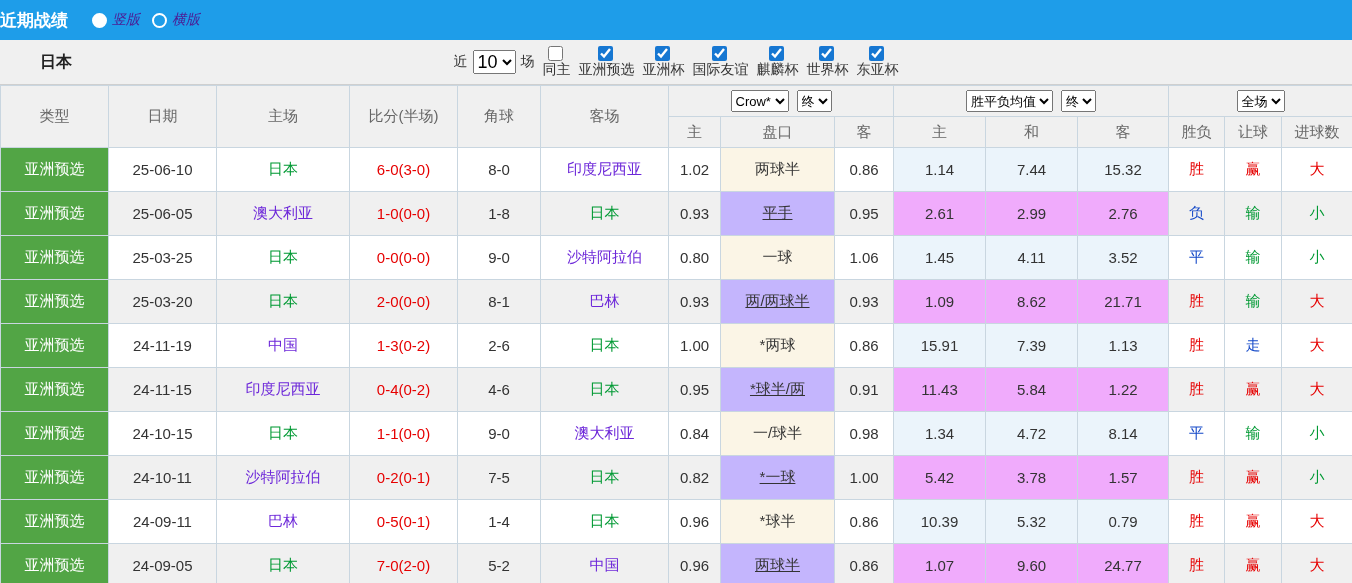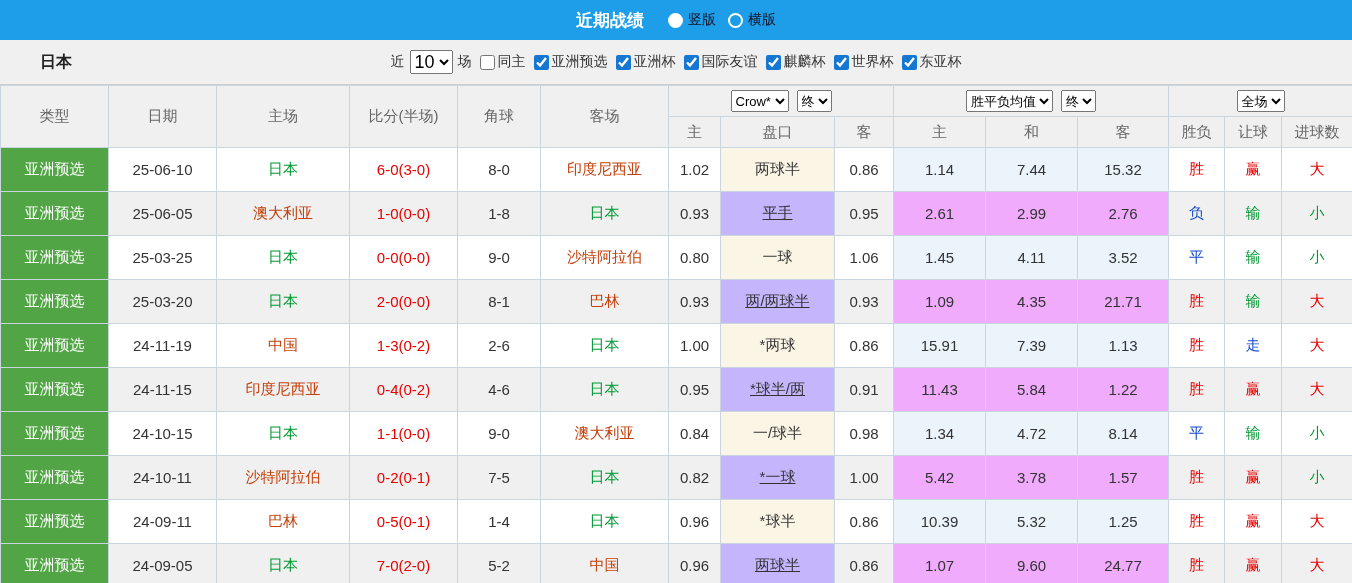--- a/index.html
+++ b/index.html
@@ -2,55 +2,55 @@
 <html style="--title-bar-bg: #1E9DE9; --filter-bar-bg: #F0F0F0; --header-bg: #F0F0F0; --type-cell-bg: #52A545; --border-color: #C9D6E0; --red: #E60000; --blue: #1449C8; --green: #009933;"><head>
 <meta charset="utf-8">
 <style>
   html, body { margin: 0; padding: 0; }
   body {
     width: 1352px; height: 583px; overflow: hidden; background: #fff;
     font-family: "Liberation Sans", "DejaVu Sans", sans-serif;
   }
   .title-bar {
     height: 40px; background: var(--title-bar-bg, #1E9DE9);
-    display: flex; align-items: center; justify-content: center; gap: 8px;
+    display: flex; align-items: center; justify-content: flex-start; gap: 8px;
   }
   .title { color: #fff; font-weight: bold; font-size: 17px; }
   .radio-group { display: inline-flex; align-items: center; margin-left: 4px; }
-  .radio-opt { display: inline-flex; align-items: center; margin-left: 12px; cursor: pointer; color: #0f172a; font-size: 14px; }
+  .radio-opt { display: inline-flex; align-items: center; margin-left: 12px; cursor: pointer; color: #4c1d95; font-size: 14px; font-style: italic; }
   .radio-circle { width: 11px; height: 11px; border: 2px solid #fff; border-radius: 50%; margin-right: 5px; background: transparent; }
   .radio-circle.sel { background: #fff; }
   .filter-bar {
     height: 44px; background: var(--filter-bar-bg, #F0F0F0); border-bottom: 1px solid #CFCFCF;
     display: flex; align-items: center; justify-content: center; position: relative;
     font-size: 14px; color: #333;
   }
   .team { position: absolute; left: 40px; font-size: 16px; font-weight: bold; color: #222; }
   .filter-controls { display: flex; align-items: center; }
   .filter-controls select { margin: 0 5px; font-size: 18px; }
-  .chk { display: inline-flex; align-items: center; margin-left: 8px; cursor: pointer; white-space: nowrap; }
+  .chk { display: inline-flex; align-items: center; margin-left: 8px; cursor: pointer; white-space: nowrap; flex-direction: column; }
   .chk input { margin: 0 3px 0 0; accent-color: #1677D2; width: 15px; height: 15px; }
   .comp-group { display: inline-flex; align-items: center; }
   table { border-collapse: collapse; table-layout: fixed; width: 1352px; }
   th, td { border: 1px solid var(--border-color, #C9D6E0); text-align: center; overflow: hidden; white-space: nowrap; }
   thead th { background: var(--header-bg, #F0F0F0); color: #666; font-weight: normal; font-size: 15px; height: 28px; }
   .sel-wrap { display: flex; align-items: center; justify-content: center; gap: 8px; }
   .sel-wrap select { font-size: 13px; height: 22px; }
   tbody td { height: 41px; font-size: 15px; color: #333; background: #fff; }
   tr.even td { background: #F0F0F0; }
   td.cream { background: #FBF5E6; }
   tr.even td.cream { background: #c4b5fd; text-decoration: underline; }
   td.euro { background: #EBF4FB; }
   tr.even td.euro { background: #f0abfc; }
   td.type-cell { background: var(--type-cell-bg, #52A545) !important; color: #fff; }
   .c-red { color: var(--red, #E60000); }
   .c-blue { color: var(--blue, #1449C8); }
   .c-green { color: var(--green, #009933); }
   .team-focus { color: var(--green, #009933); }
-  .team-other { color: #c2410c; }
+  .team-other { color: #6d28d9; }
 </style>
 </head>
 <body>
 
 <div class="page">
 
   <div class="title-bar">
     <span class="title">近期战绩</span>
     <span class="radio-group">
         <span class="radio-opt">
@@ -215,21 +215,21 @@
           <td class="type-cell">亚洲预选</td>
           <td>25-03-20</td>
           <td class="team-focus">日本</td>
           <td class="c-red">2-0(0-0)</td>
           <td>8-1</td>
           <td class="team-other">巴林</td>
           <td>0.93</td>
           <td class="cream">两/两球半</td>
           <td>0.93</td>
           <td class="euro">1.09</td>
-          <td class="euro">4.35</td>
+          <td class="euro">8.62</td>
           <td class="euro">21.71</td>
           <td class="c-red">胜</td>
           <td class="c-green">输</td>
           <td class="c-red">大</td>
         </tr>
         <tr class="odd">
           <td class="type-cell">亚洲预选</td>
           <td>24-11-19</td>
           <td class="team-other">中国</td>
           <td class="c-red">1-3(0-2)</td>
@@ -301,21 +301,21 @@
           <td>24-09-11</td>
           <td class="team-other">巴林</td>
           <td class="c-red">0-5(0-1)</td>
           <td>1-4</td>
           <td class="team-focus">日本</td>
           <td>0.96</td>
           <td class="cream">*球半</td>
           <td>0.86</td>
           <td class="euro">10.39</td>
           <td class="euro">5.32</td>
-          <td class="euro">1.25</td>
+          <td class="euro">0.79</td>
           <td class="c-red">胜</td>
           <td class="c-red">赢</td>
           <td class="c-red">大</td>
         </tr>
         <tr class="even">
           <td class="type-cell">亚洲预选</td>
           <td>24-09-05</td>
           <td class="team-focus">日本</td>
           <td class="c-red">7-0(2-0)</td>
           <td>5-2</td>

